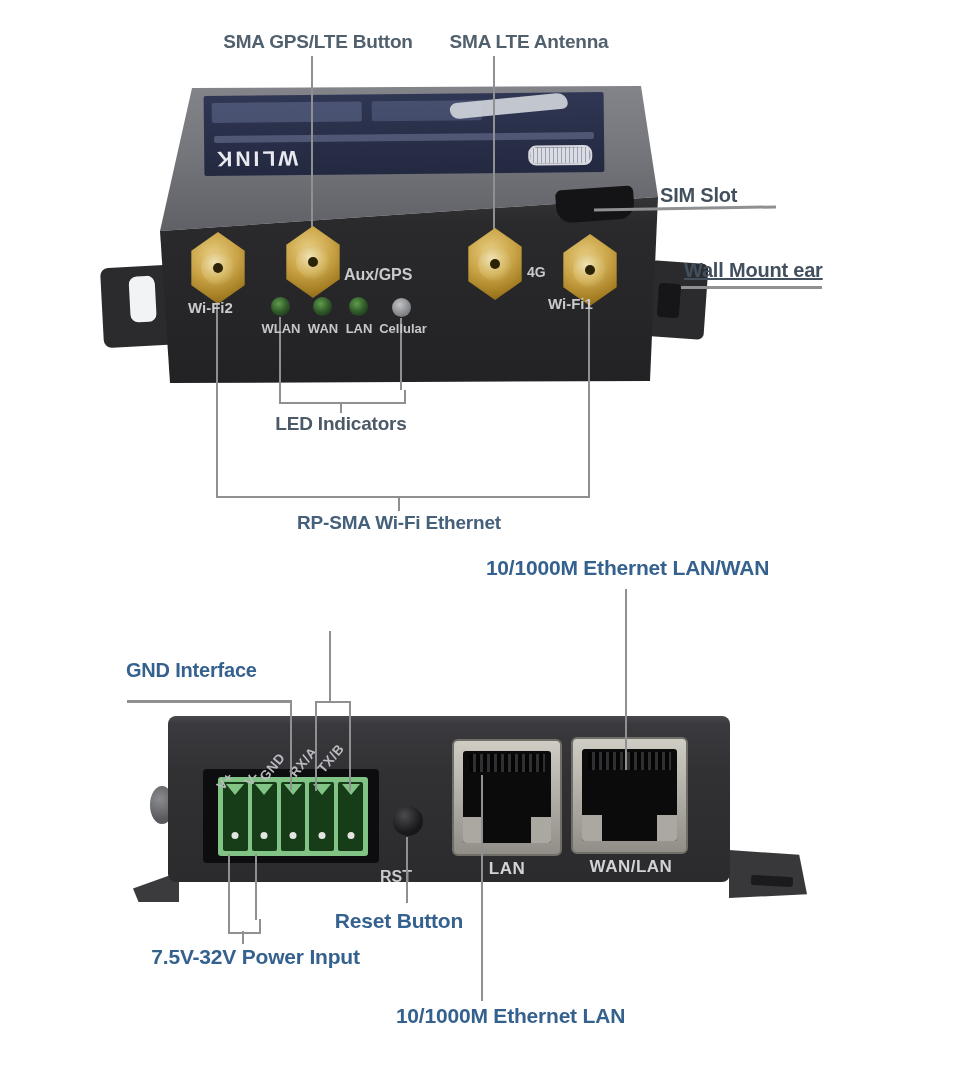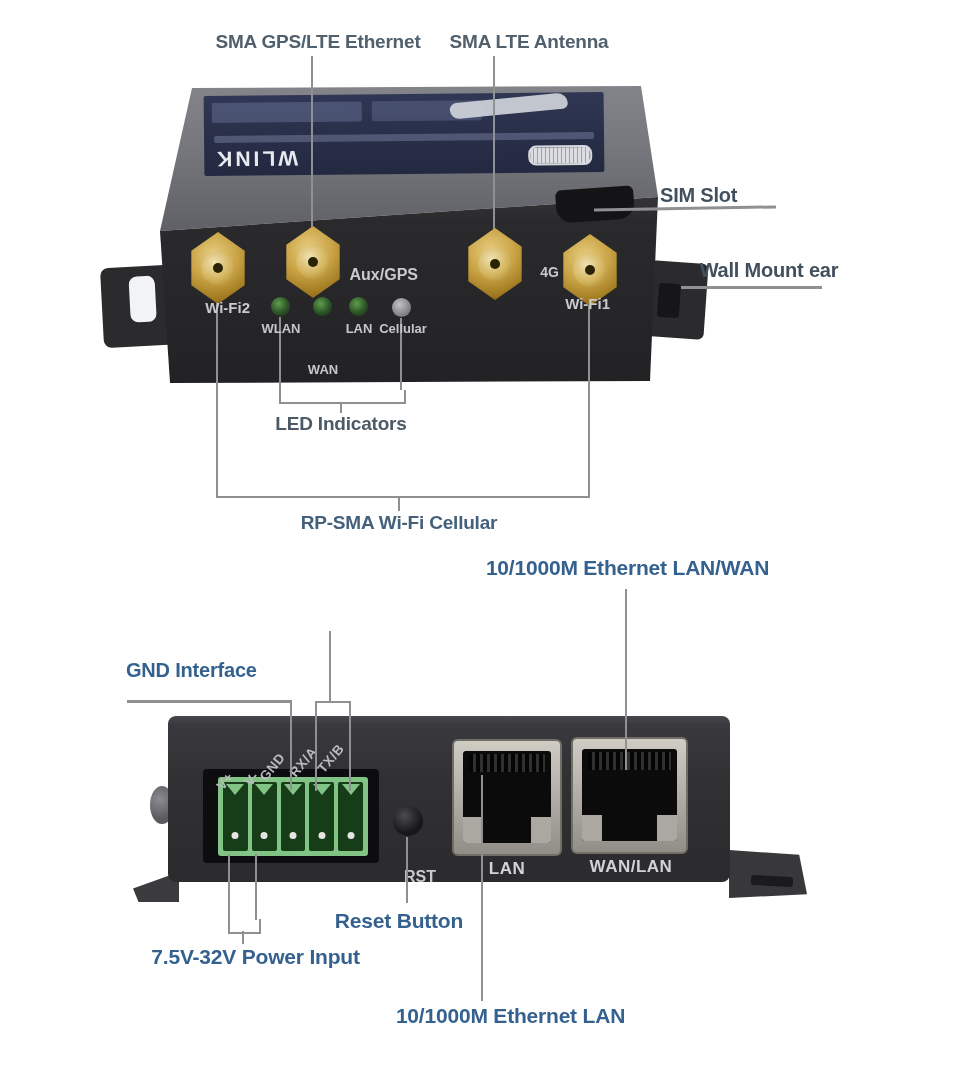--- a/index.html
+++ b/index.html
@@ -39,21 +39,21 @@
     border-radius:6px 6px 16px 16px;transform:rotate(-4deg);}
   .ear{position:absolute;background:#2b2b2e;z-index:1;}
   .keyhole{position:absolute;background:#f2f3f5;border-radius:8px;}
   
   .ant{position:absolute;width:58px;height:72px;z-index:6;
     clip-path:polygon(50% 0%,96% 26%,96% 74%,50% 100%,4% 74%,4% 26%);
     background:radial-gradient(circle at 42% 32%,#e7cd82 0%,#caa446 40%,#a37c22 72%,#74540f 100%);}
   .ant .ring{position:absolute;left:12px;top:19px;width:34px;height:34px;border-radius:50%;
     background:radial-gradient(circle at 40% 35%,#f0e2b4 0%,#d4b45c 55%,#9d7c25 100%);}
   .ant .hole{position:absolute;left:24px;top:31px;width:10px;height:10px;border-radius:50%;background:#2a2306;}
-  .devlabel{position:absolute;color:#c9cace;font-weight:700;text-align:right;z-index:6;}
+  .devlabel{position:absolute;color:#c9cace;font-weight:700;text-align:left;z-index:6;}
   .led{position:absolute;width:19px;height:19px;border-radius:50%;z-index:6;
     background:radial-gradient(circle at 40% 35%,#5f9c4d 0%,#2c5426 55%,#16301a 100%);}
   .led.gray{background:radial-gradient(circle at 40% 35%,#c2c3c6 0%,#8a8b8e 55%,#636468 100%);}
   .ledlabel{position:absolute;color:#c6c7ca;font-size:13px;font-weight:700;text-align:center;z-index:6;}
   
   .body2{position:absolute;left:168px;top:716px;width:562px;height:166px;z-index:2;border-radius:8px;
     background:linear-gradient(180deg,#48484c 0%,#3a3a3e 5%,#313134 35%,#2b2b2e 100%);}
   .screw{position:absolute;left:150px;top:786px;width:24px;height:38px;border-radius:50%;z-index:1;
     background:radial-gradient(circle at 40% 35%,#8b8c90 0%,#595a5e 70%);}
   .eartipL{position:absolute;left:133px;top:872px;width:46px;height:30px;background:#3b3b3e;z-index:1;
@@ -80,21 +80,21 @@
     background:repeating-linear-gradient(90deg,#050505 0 4px,#303032 4px 7px);}
   .port .shL{position:absolute;left:0;bottom:0;width:20px;height:26px;background:#aaa8a0;border-radius:0 0 0 3px;}
   .port .shR{position:absolute;right:0;bottom:0;width:20px;height:26px;background:#aaa8a0;border-radius:0 0 3px 0;}
   .portlabel{position:absolute;color:#d2d3d6;font-size:17px;font-weight:700;text-align:center;z-index:4;letter-spacing:.5px;}
 </style>
 </head>
 <body>
 
 <div id="canvas">
 
-  <div class="co co-top" style="left:183px;top:31px;width:270px;">SMA GPS/LTE Ethernet</div>
+  <div class="co co-top" style="left:183px;top:31px;width:270px;">SMA GPS/LTE Button</div>
   <div class="co co-top" style="left:414px;top:31px;width:230px;">SMA LTE Antenna</div>
   <div class="ln vln" style="left:311px;top:56px;height:206px;z-index:4;"></div>
   <div class="ln vln" style="left:493px;top:56px;height:208px;z-index:4;"></div>
 
   <div class="ear" style="left:102px;top:266px;width:86px;height:80px;border-radius:8px;transform:rotate(-3deg);">
     <div class="keyhole" style="left:28px;top:10px;width:26px;height:46px;"></div>
   </div>
   <div class="ear" style="left:648px;top:262px;width:58px;height:76px;border-radius:6px;transform:rotate(4deg);">
     <div style="position:absolute;left:10px;top:22px;width:22px;height:34px;background:#161618;border-radius:4px;"></div>
   </div>
@@ -131,40 +131,40 @@
   <div class="devlabel" style="left:188px;top:299px;width:62px;font-size:15px;">Wi-Fi2</div>
   <div class="devlabel" style="left:344px;top:266px;width:74px;font-size:16px;">Aux/GPS</div>
   <div class="devlabel" style="left:527px;top:264px;width:32px;font-size:14px;">4G</div>
   <div class="devlabel" style="left:548px;top:295px;width:62px;font-size:15px;">Wi-Fi1</div>
 
   <div class="led" style="left:271px;top:297px;"></div>
   <div class="led" style="left:313px;top:297px;"></div>
   <div class="led" style="left:349px;top:297px;"></div>
   <div class="led gray" style="left:392px;top:298px;"></div>
   <div class="ledlabel" style="left:252px;top:321px;width:58px;">WLAN</div>
-  <div class="ledlabel" style="left:301px;top:321px;width:44px;margin-top:41px;">WAN</div>
+  <div class="ledlabel" style="left:301px;top:321px;width:44px;">WAN</div>
   <div class="ledlabel" style="left:340px;top:321px;width:38px;">LAN</div>
   <div class="ledlabel" style="left:370px;top:321px;width:66px;">Cellular</div>
 
   <div class="co co-side" style="left:660px;top:184px;width:130px;text-align:left;">SIM Slot</div>
   <div class="ln" style="left:594px;top:207px;width:182px;height:2.5px;transform:rotate(-1deg);"></div>
-  <div class="co co-side" style="left:684px;top:259px;width:170px;text-align:center;">Wall Mount ear</div>
+  <div class="co co-side" style="left:684px;top:259px;width:170px;text-align:left;text-decoration:underline;">Wall Mount ear</div>
   <div class="ln" style="left:681px;top:286px;width:141px;height:2.5px;"></div>
 
   <div class="ln vln" style="left:279px;top:317px;height:73px;"></div>
   <div class="ln vln" style="left:400px;top:318px;height:72px;"></div>
   <div class="bracket-d" style="left:279px;top:390px;width:123px;height:12px;"></div>
   <div class="ln vln" style="left:340px;top:402px;height:11px;"></div>
   <div class="co co-top" style="left:266px;top:413px;width:150px;color:#4c5966;">LED Indicators</div>
 
   <div class="ln vln" style="left:216px;top:296px;height:201px;z-index:4;"></div>
   <div class="ln vln" style="left:588px;top:300px;height:197px;z-index:4;"></div>
   <div class="ln hln" style="left:216px;top:496px;width:374px;"></div>
   <div class="ln vln" style="left:398px;top:498px;height:13px;"></div>
-  <div class="co co-top" style="left:274px;top:512px;width:250px;color:#44607b;">RP-SMA Wi-Fi Cellular</div>
+  <div class="co co-top" style="left:274px;top:512px;width:250px;color:#44607b;">RP-SMA Wi-Fi Ethernet</div>
 
   <div class="co co-bot" style="left:455px;top:556px;width:345px;">10/1000M Ethernet LAN/WAN</div>
   <div class="ln vln" style="left:625px;top:589px;height:181px;z-index:7;"></div>
 
   <div class="ln vln" style="left:329px;top:631px;height:71px;z-index:7;"></div>
   <div class="bracket-u" style="left:315px;top:701px;width:32px;height:88px;z-index:7;"></div>
 
   <div class="co co-bot" style="left:126px;top:659px;width:180px;text-align:left;font-size:20px;">GND Interface</div>
   <div class="ln" style="left:127px;top:700px;width:165px;height:2.5px;z-index:7;"></div>
   <div class="ln vln" style="left:290px;top:701px;height:89px;z-index:7;"></div>

